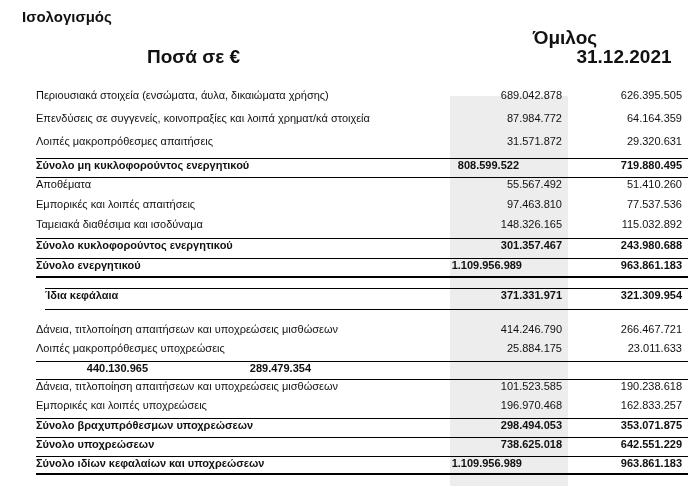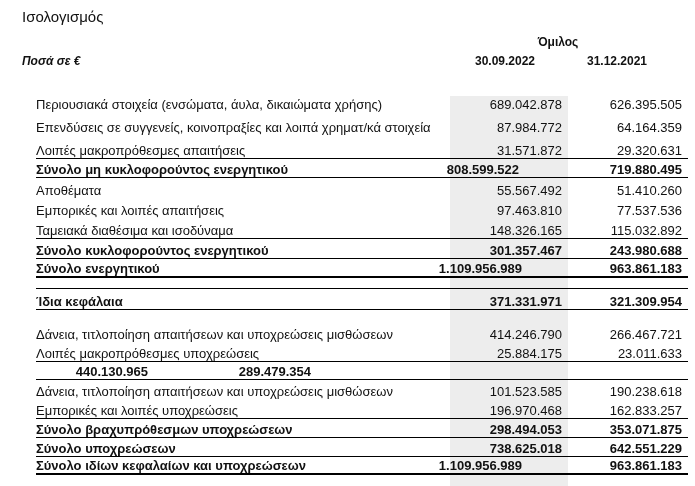--- a/index.html
+++ b/index.html
@@ -7,42 +7,42 @@
     width:695px;height:486px;
     background:#ffffff;
     font-family:"Liberation Sans", sans-serif;
     color:#111111;
     position:relative;
     overflow:hidden;
   }
   .page{position:relative;width:695px;height:486px;padding-left:22px;box-sizing:border-box;}
   .title{
     margin:8px 0 0 0;
-    font-size:15px;font-weight:normal;line-height:18px;
+    font-size:15px;font-weight:bold;line-height:18px;
   }
   
-  .hrow{display:flex;align-items:flex-end;font-size:12px;}
+  .hrow{display:flex;align-items:flex-end;font-size:19px;justify-content:flex-end;}
   .hrow.group{margin-top:9px;height:14px;}
   .hrow.cols{margin-top:3px;height:16px;}
-  .hcell-label{width:428px;font-weight:bold;font-style:italic;}
+  .hcell-label{width:428px;font-weight:bold;}
   .group-span{width:238px;text-align:center;font-weight:bold;padding-right:22px;box-sizing:border-box;}
   .colhead{font-weight:bold;text-align:center;box-sizing:border-box;}
   .colhead.c2022{width:118px;padding-right:8px;}
   .colhead.c2021{width:120px;padding-right:22px;margin-top:24px;}
   
   .gray-band{
     position:absolute;left:450px;top:88px;width:118px;height:398px;
     z-index:0;
   }
   
   .rows{margin-top:21px;margin-left:14px;position:relative;z-index:1;width:652px;}
-  .row{display:flex;align-items:flex-end;height:20px;font-size:13px;box-sizing:border-box;}
+  .row{display:flex;align-items:flex-start;height:20px;font-size:11px;box-sizing:border-box;}
   .row.tall{height:23px;}
   .row.short{height:19px;}
-  .row.equity{height:22px;}
+  .row.equity{height:22px;margin-left:9px;}
   .row .label{flex:1 1 auto;white-space:nowrap;overflow:hidden;}
   .row .num{width:118px;text-align:right;padding-right:6px;box-sizing:border-box;white-space:nowrap;}
   .row .num.last{width:120px;padding-right:6px;}
   .row.total{font-weight:bold;}
   .bt{border-top:1px solid #000;}
   .bb{border-bottom:1px solid #000;gap:43px;}
   .bb-med{border-bottom:1.5px solid #000;}
   .bb-thick{border-bottom:2.5px solid #000;gap:40px;}
   .spacer1{height:10px;}
   .spacer2{height:13px;}
@@ -56,21 +56,20 @@
 
   <h1 class="title">Ισολογισμός</h1>
 
   <div class="hrow group">
     <div class="hcell-label"></div>
     <div class="group-span">Όμιλος</div>
   </div>
 
   <div class="hrow cols">
     <div class="hcell-label">Ποσά σε €</div>
-    <div class="colhead c2022">30.09.2022</div>
     <div class="colhead c2021">31.12.2021</div>
   </div>
 
   <div class="rows">
 
     <div class="row tall">
       <div class="label">Περιουσιακά στοιχεία (ενσώματα, άυλα, δικαιώματα χρήσης)</div>
       <div class="num">689.042.878</div>
       <div class="num last">626.395.505</div>
     </div>

